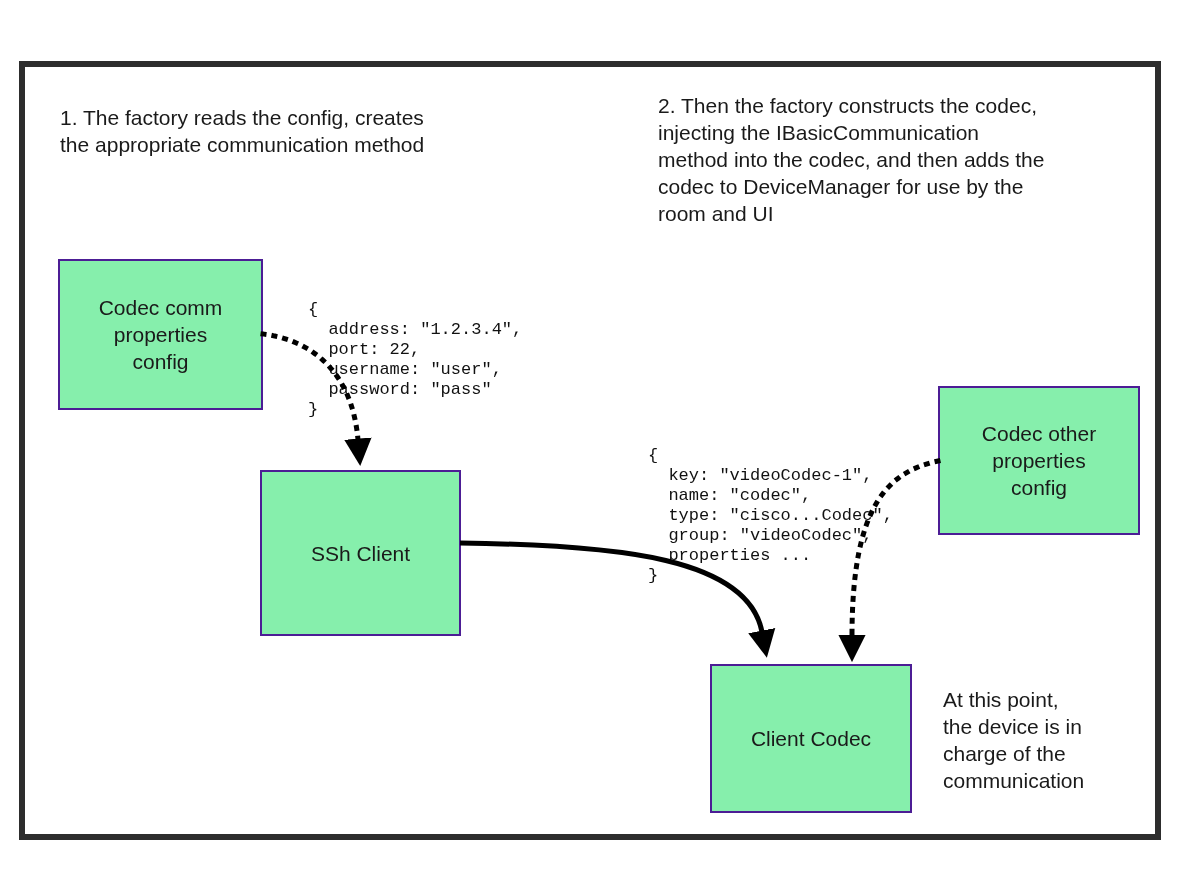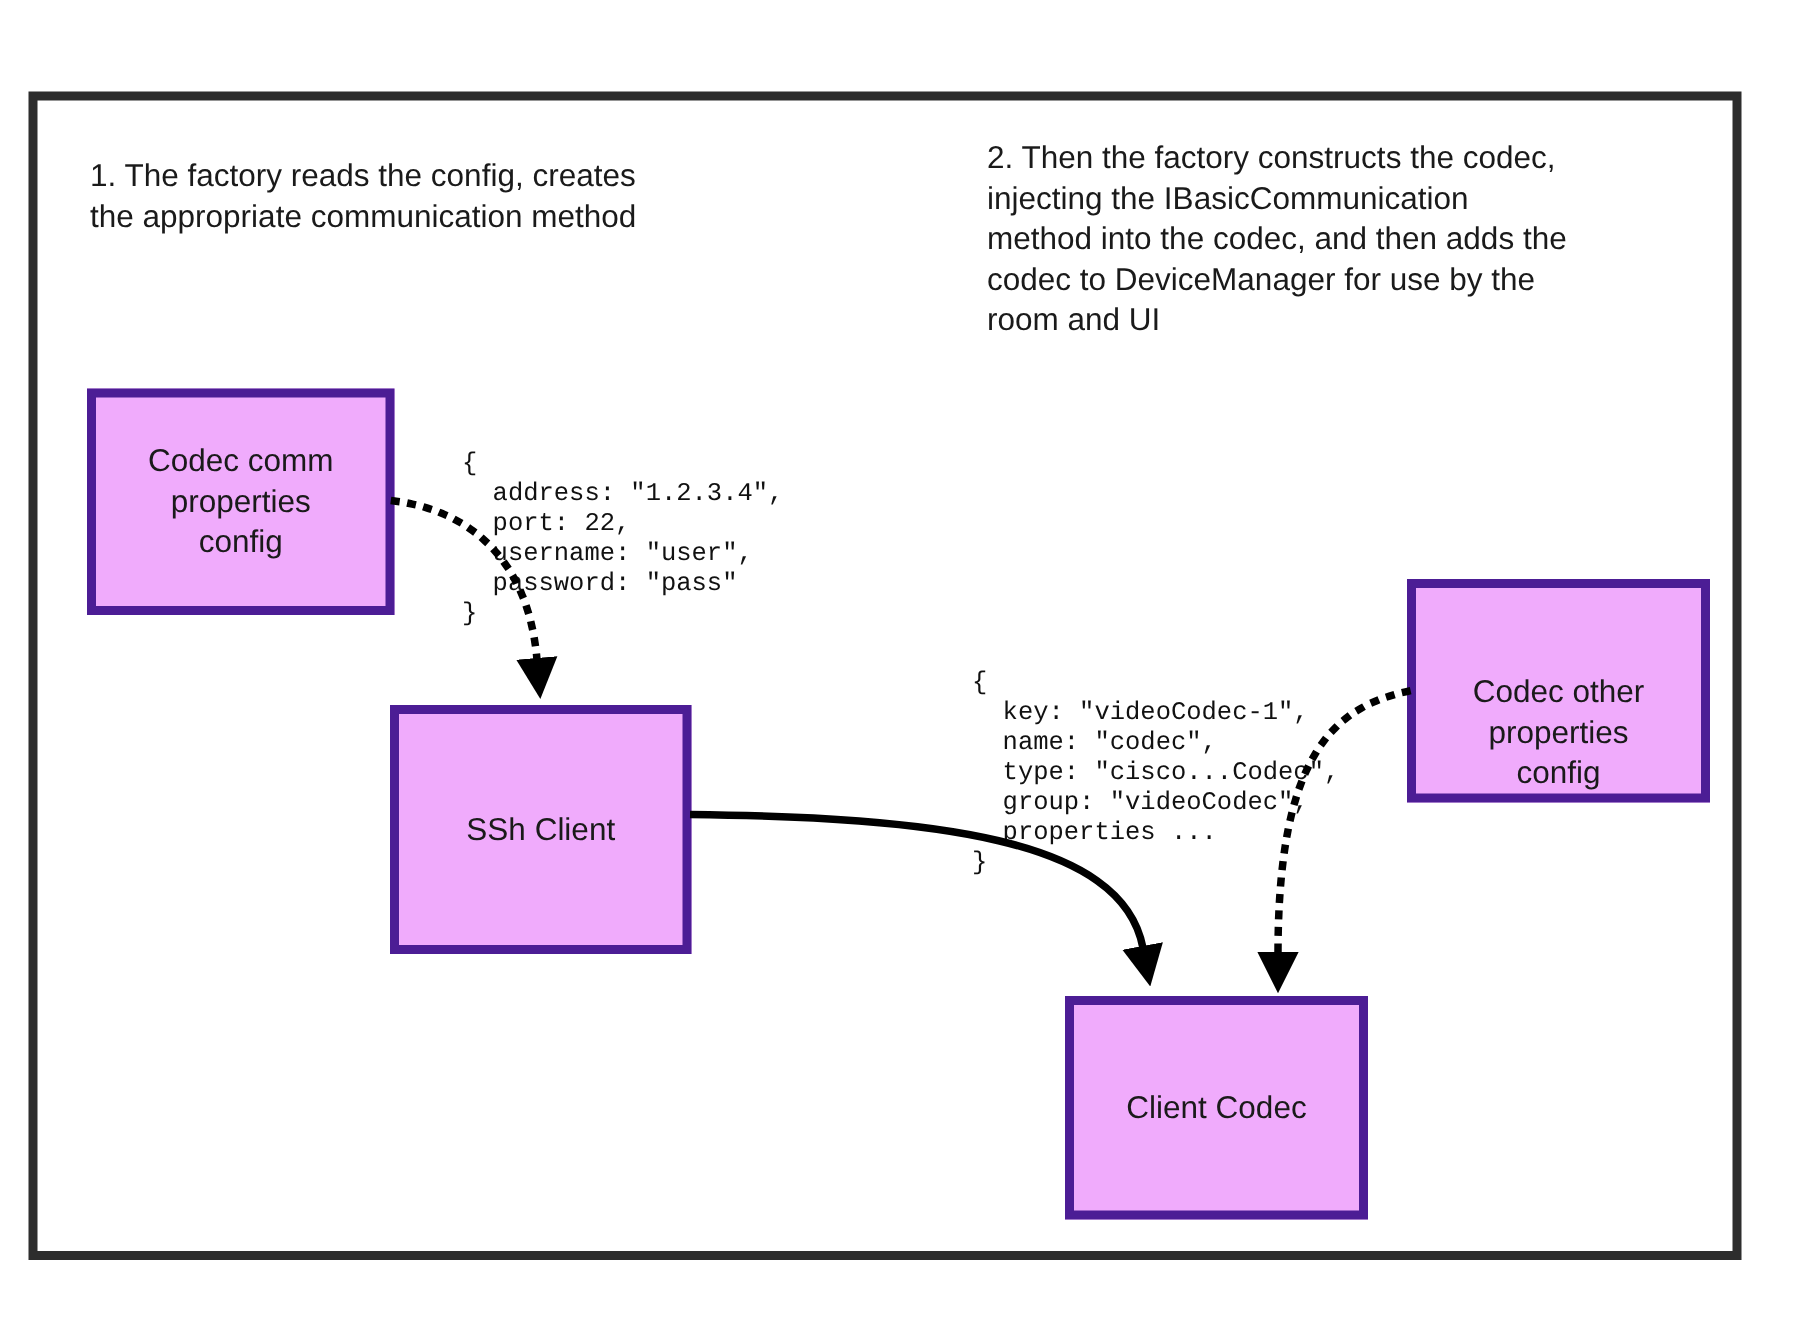--- a/index.html
+++ b/index.html
@@ -15,23 +15,23 @@
   .frame {
     position: absolute;
     left: 19px; top: 61px;
     width: 1142px; height: 779px;
     border: 6px solid #2d2d2d;
     box-sizing: border-box;
     background: #ffffff;
   }
   .node {
     position: absolute;
-    border: 6px solid #4c1d95;
+    border: 2px solid #4c1d95;
     box-sizing: border-box;
-    background: #f0abfc;
+    background: #86efac;
     display: flex;
     align-items: center;
     justify-content: center;
     text-align: center;
     font-size: 21px;
     line-height: 27px;
     white-space: pre;
   }
   .note {
     position: absolute;
@@ -43,21 +43,21 @@
     position: absolute;
     margin: 0;
     font-family: "Liberation Mono", "DejaVu Sans Mono", monospace;
     font-size: 17px;
     line-height: 20px;
     white-space: pre;
     color: #111111;
   }
   #node-codec-comm-config  { left: 58px;  top: 259px; width: 205px; height: 151px; }
   #node-ssh-client         { left: 260px; top: 470px; width: 201px; height: 166px; }
-  #node-codec-other-config { left: 938px; top: 386px; width: 202px; height: 149px; align-items: flex-end; }
+  #node-codec-other-config { left: 938px; top: 386px; width: 202px; height: 149px; }
   #node-cisco-codec        { left: 710px; top: 664px; width: 202px; height: 149px; }
   #note-step1   { left: 60px;  top: 90px;  width: 480px; margin-top: 14px; }
   #note-step2   { left: 658px; top: 92px;  width: 480px; }
   #note-endpoint{ left: 943px; top: 686px; width: 215px; }
   #code-comm-props  { left: 308px; top: 300px; }
   #code-codec-props { left: 648px; top: 446px; }
   svg.arrows {
     position: absolute;
     left: 0; top: 0;
     pointer-events: none;
@@ -75,20 +75,24 @@
 
   <div class="note" id="note-step1">1. The factory reads the config, creates
 the appropriate communication method</div>
 
   <div class="note" id="note-step2">2. Then the factory constructs the codec,
 injecting the IBasicCommunication
 method into the codec, and then adds the
 codec to DeviceManager for use by the
 room and UI</div>
 
+  <div class="note" id="note-endpoint">At this point,
+the device is in
+charge of the
+communication</div>
 
   <pre class="code" id="code-comm-props">{
   address: "1.2.3.4",
   port: 22,
   username: "user",
   password: "pass"
 }</pre>
 
   <pre class="code" id="code-codec-props">{
   key: "videoCodec-1",

